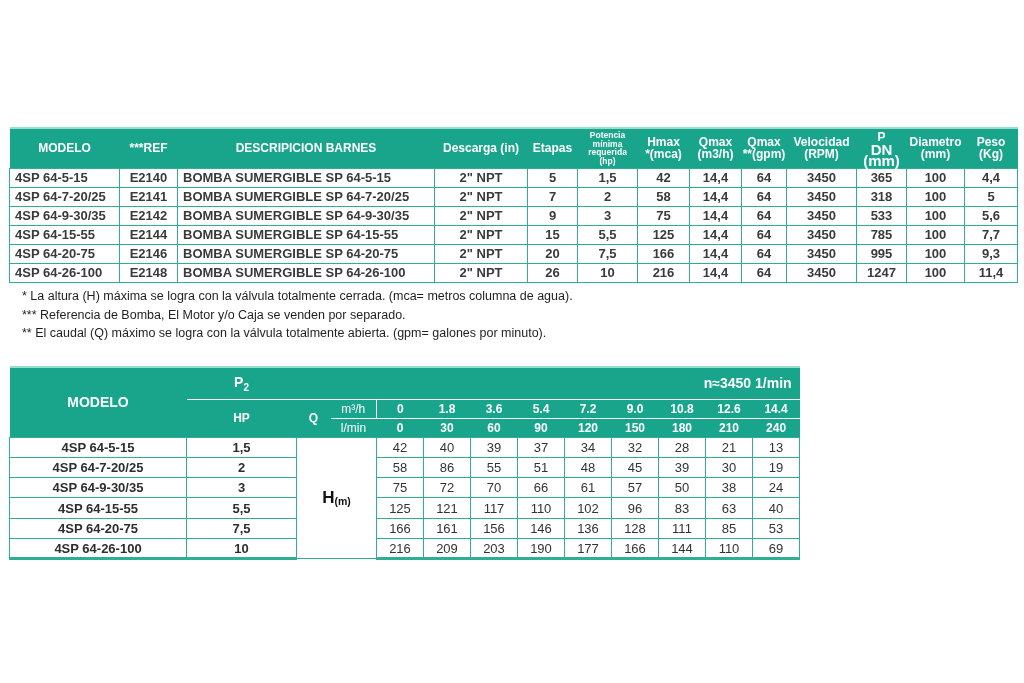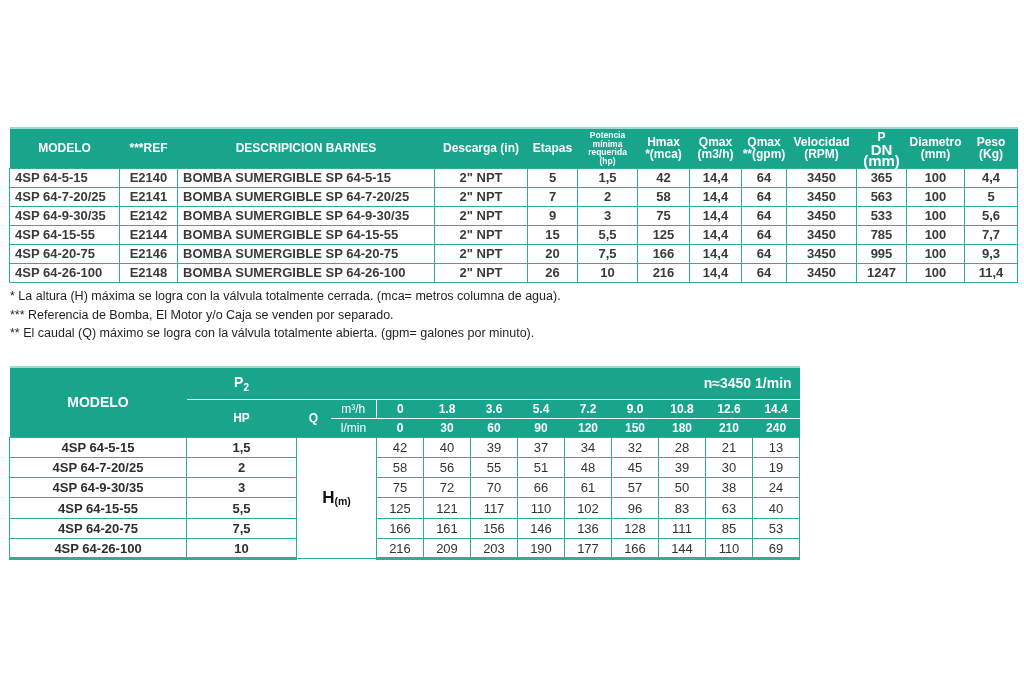--- a/index.html
+++ b/index.html
@@ -45,21 +45,21 @@
     height: 19px;
     padding: 0 3px;
     text-align: center;
     white-space: nowrap;
     overflow: hidden;
   }
   table.t1 tbody td.al { text-align: left; padding-left: 5px; }
 
   
   .footnotes {
-    position: absolute; left: 10px; top: 287px;
+    position: absolute; left: 22px; top: 287px;
     font-size: 12.5px; color: #1f1f1f;
   }
   .footnotes .fn { line-height: 18.5px; }
 
   
   table.t2 {
     position: absolute; left: 9px; top: 366px;
     width: 791px;
     border-collapse: collapse;
     table-layout: fixed;
@@ -188,21 +188,21 @@
         <td class="al">4SP 64-7-20/25</td>
         <td>E2141</td>
         <td class="al">BOMBA SUMERGIBLE SP  64-7-20/25</td>
         <td>2" NPT</td>
         <td>7</td>
         <td>2</td>
         <td>58</td>
         <td>14,4</td>
         <td>64</td>
         <td>3450</td>
-        <td>563</td>
+        <td>318</td>
         <td>100</td>
         <td>5</td>
       </tr>
       <tr>
         <td class="al">4SP 64-9-30/35</td>
         <td>E2142</td>
         <td class="al">BOMBA SUMERGIBLE SP  64-9-30/35</td>
         <td>2" NPT</td>
         <td>9</td>
         <td>3</td>
@@ -330,21 +330,21 @@
         <td>34</td>
         <td>32</td>
         <td>28</td>
         <td>21</td>
         <td>13</td>
       </tr>
       <tr>
         <td class="model">4SP 64-7-20/25</td>
         <td class="hp">2</td>
         <td>58</td>
-        <td>56</td>
+        <td>86</td>
         <td>55</td>
         <td>51</td>
         <td>48</td>
         <td>45</td>
         <td>39</td>
         <td>30</td>
         <td>19</td>
       </tr>
       <tr>
         <td class="model">4SP 64-9-30/35</td>

